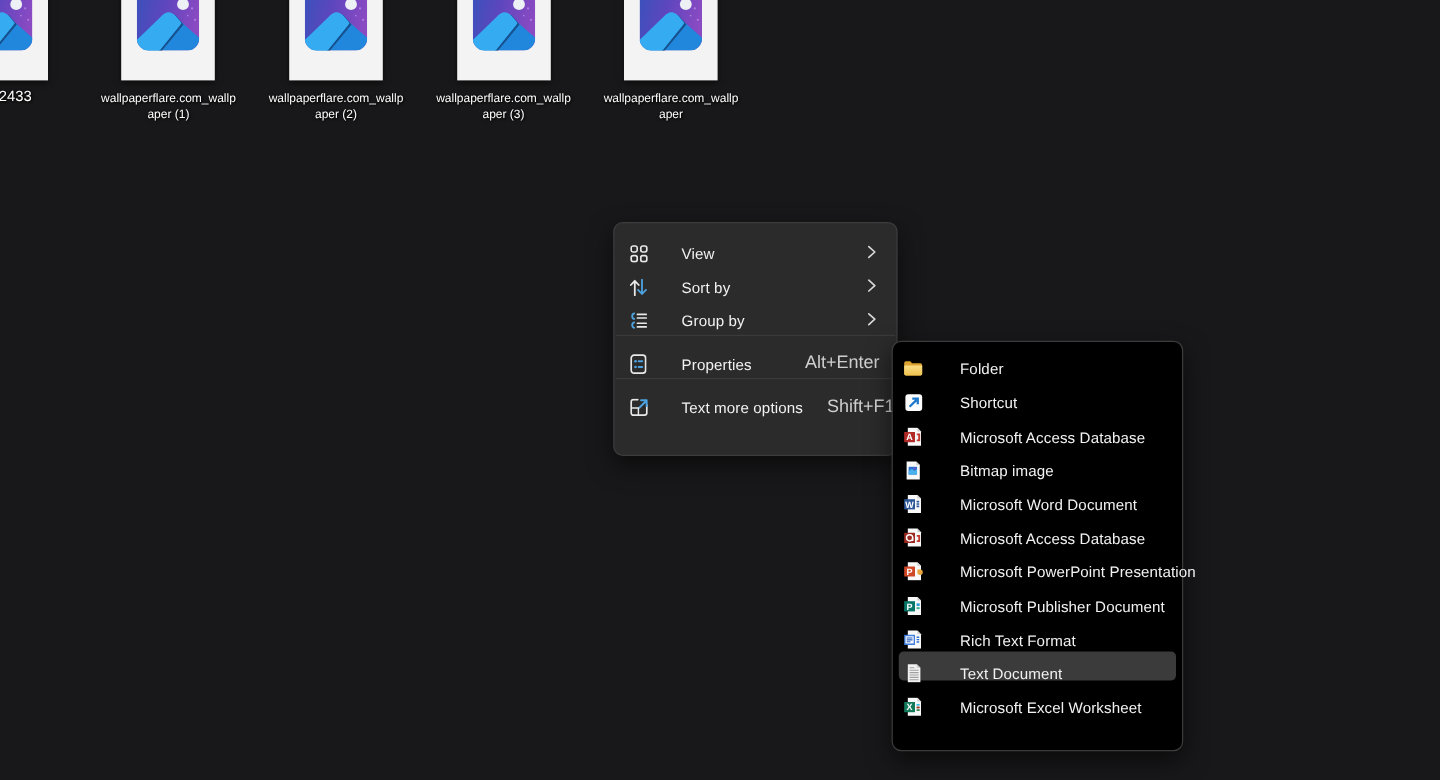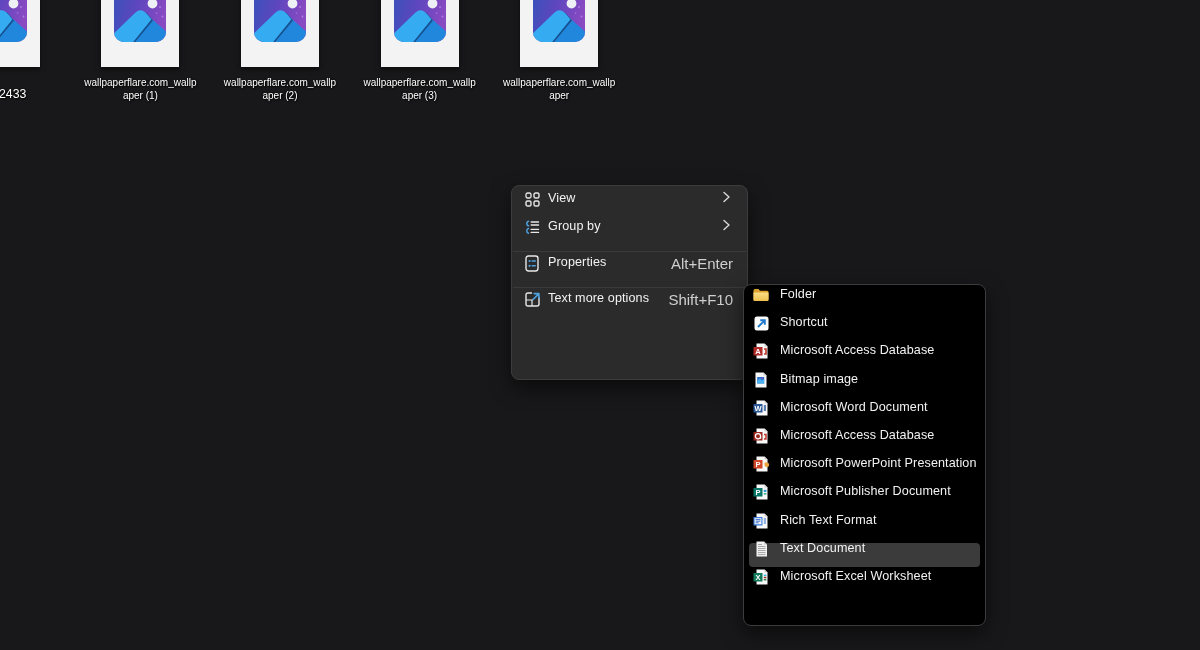--- a/index.html
+++ b/index.html
@@ -13,22 +13,22 @@
           box-shadow:0 2px 5px rgba(0,0,0,0.55); }
   .card svg { position:absolute; left:13px; top:9.5px; }
   .dlabel { position:absolute; top:76px; width:160px; text-align:center;
             color:#fff; font-size:10px; line-height:13.3px; white-space:nowrap;
             text-shadow:1px 1px 2px rgba(0,0,0,0.95), 0 0 2px rgba(0,0,0,0.8); }
 
   
   .menu { position:absolute; background:#2b2b2b; border:1px solid #3c3c3c;
           border-radius:8px; box-shadow:0 8px 20px rgba(0,0,0,0.55);
           padding:5px 5px 4px; color:#f2f2f2; font-size:12.6px; }
-  .mi { display:flex; align-items:flex-start; height:28px; padding:0 11px 0 7px;
-        border-radius:4px; position:relative; }
+  .mi { display:flex; align-items:flex-end; height:28px; padding:0 11px 0 7px;
+        border-radius:4px; position:relative;gap:20px; }
   .mi .ic { width:16px; height:16px; flex:0 0 16px; display:flex;
             align-items:center; justify-content:center; }
   .mi .lbl { margin-left:8px; letter-spacing:0.1px; white-space:nowrap; }
   .mi .hint { margin-left:auto; margin-right:-2px; color:#cfcfcf; font-size:15px; }
   .mi .chev { margin-left:auto; }
   .mi.hl { z-index:0; }
   .mi.hl::before { content:''; position:absolute; left:0; right:0; top:2px; bottom:2px;
                    background:#3b3b3b; border-radius:4px; z-index:-1; }
   .sep { height:1px; background:#3a3a3a; margin:3.5px -4px; }
 
@@ -66,21 +66,21 @@
   </defs>
 </svg>
 
 <div class="dicon" style="left:-38px; top:0;">
   <div class="card">
       <svg width="52" height="62">
         <use href="#thumb"></use>
       </svg>
     </div>
 </div>
-<div class="dlabel" style="left:-1px; top:88px; width:60px; text-align:left; font-size:12.3px;">2433</div>
+<div class="dlabel" style="left:-1px; top:74px; width:60px; text-align:left; font-size:12.3px;">2433</div>
 
 <div class="dicon" style="left:101.4px; top:0;">
   <div class="card">
       <svg width="52" height="62">
         <use href="#thumb"></use>
       </svg>
     </div>
   <div class="dlabel" style="left:-41px;">wallpaperflare.com_wallp<br>aper (1)</div>
 </div>
 
@@ -115,20 +115,32 @@
   <div class="mi">
     <span class="ic">
         <svg width="15" height="15" viewBox="0 0 15 15">
       <rect x="1" y="1" width="5" height="5" rx="1.6" fill="none" stroke="#e8e8e8" stroke-width="1.3"></rect>
       <rect x="9" y="1" width="5" height="5" rx="1.6" fill="none" stroke="#e8e8e8" stroke-width="1.4"></rect>
       <rect x="1" y="9" width="5" height="5" rx="1.6" fill="none" stroke="#e8e8e8" stroke-width="1.4"></rect>
       <rect x="9" y="9" width="5" height="5" rx="1.6" fill="none" stroke="#e8e8e8" stroke-width="1.4"></rect>
     </svg>
       </span>
     <span class="lbl">View</span>
+    <span class="chev"><svg width="9" height="12" viewBox="0 0 9 12">
+          <path d="M2,1.5 L7,6 L2,10.5" fill="none" stroke="#d8d8d8" stroke-width="1.4" stroke-linecap="round" stroke-linejoin="round"></path>
+        </svg></span>
+  </div>
+  <div class="mi">
+    <span class="ic">
+        <svg width="16" height="15" viewBox="0 0 16 15">
+      <path d="M5,14 L5,2.5 M1.7,5.5 L5,2 L8.3,5.5" fill="none" stroke="#e8e8e8" stroke-width="1.5" stroke-linecap="round" stroke-linejoin="round"></path>
+      <path d="M11,1 L11,12.5 M7.7,9.5 L11,13 L14.3,9.5" fill="none" stroke="#4da2e0" stroke-width="1.5" stroke-linecap="round" stroke-linejoin="round"></path>
+    </svg>
+      </span>
+    <span class="lbl">Sort by</span>
     <span class="chev"><svg width="9" height="12" viewBox="0 0 9 12">
           <path d="M2,1.5 L7,6 L2,10.5" fill="none" stroke="#d8d8d8" stroke-width="1.4" stroke-linecap="round" stroke-linejoin="round"></path>
         </svg></span>
   </div>
   <div class="mi">
     <span class="ic">
         <svg width="15" height="15" viewBox="0 0 15 15">
       <path d="M3.5,1.2 Q1.8,1.6 1.8,3.5 Q1.8,5.4 3.5,5.8" fill="none" stroke="#4da2e0" stroke-width="1.5" stroke-linecap="round"></path>
       <path d="M3.5,8.6 Q1.8,9 1.8,10.9 Q1.8,12.8 3.5,13.2" fill="none" stroke="#4da2e0" stroke-width="1.5" stroke-linecap="round"></path>
       <path d="M6.2,2 L13.5,2 M6.2,5 L13.5,5 M6.2,9.4 L13.5,9.4 M6.2,12.4 L13.5,12.4" stroke="#e8e8e8" stroke-width="1.4" stroke-linecap="round"></path>

